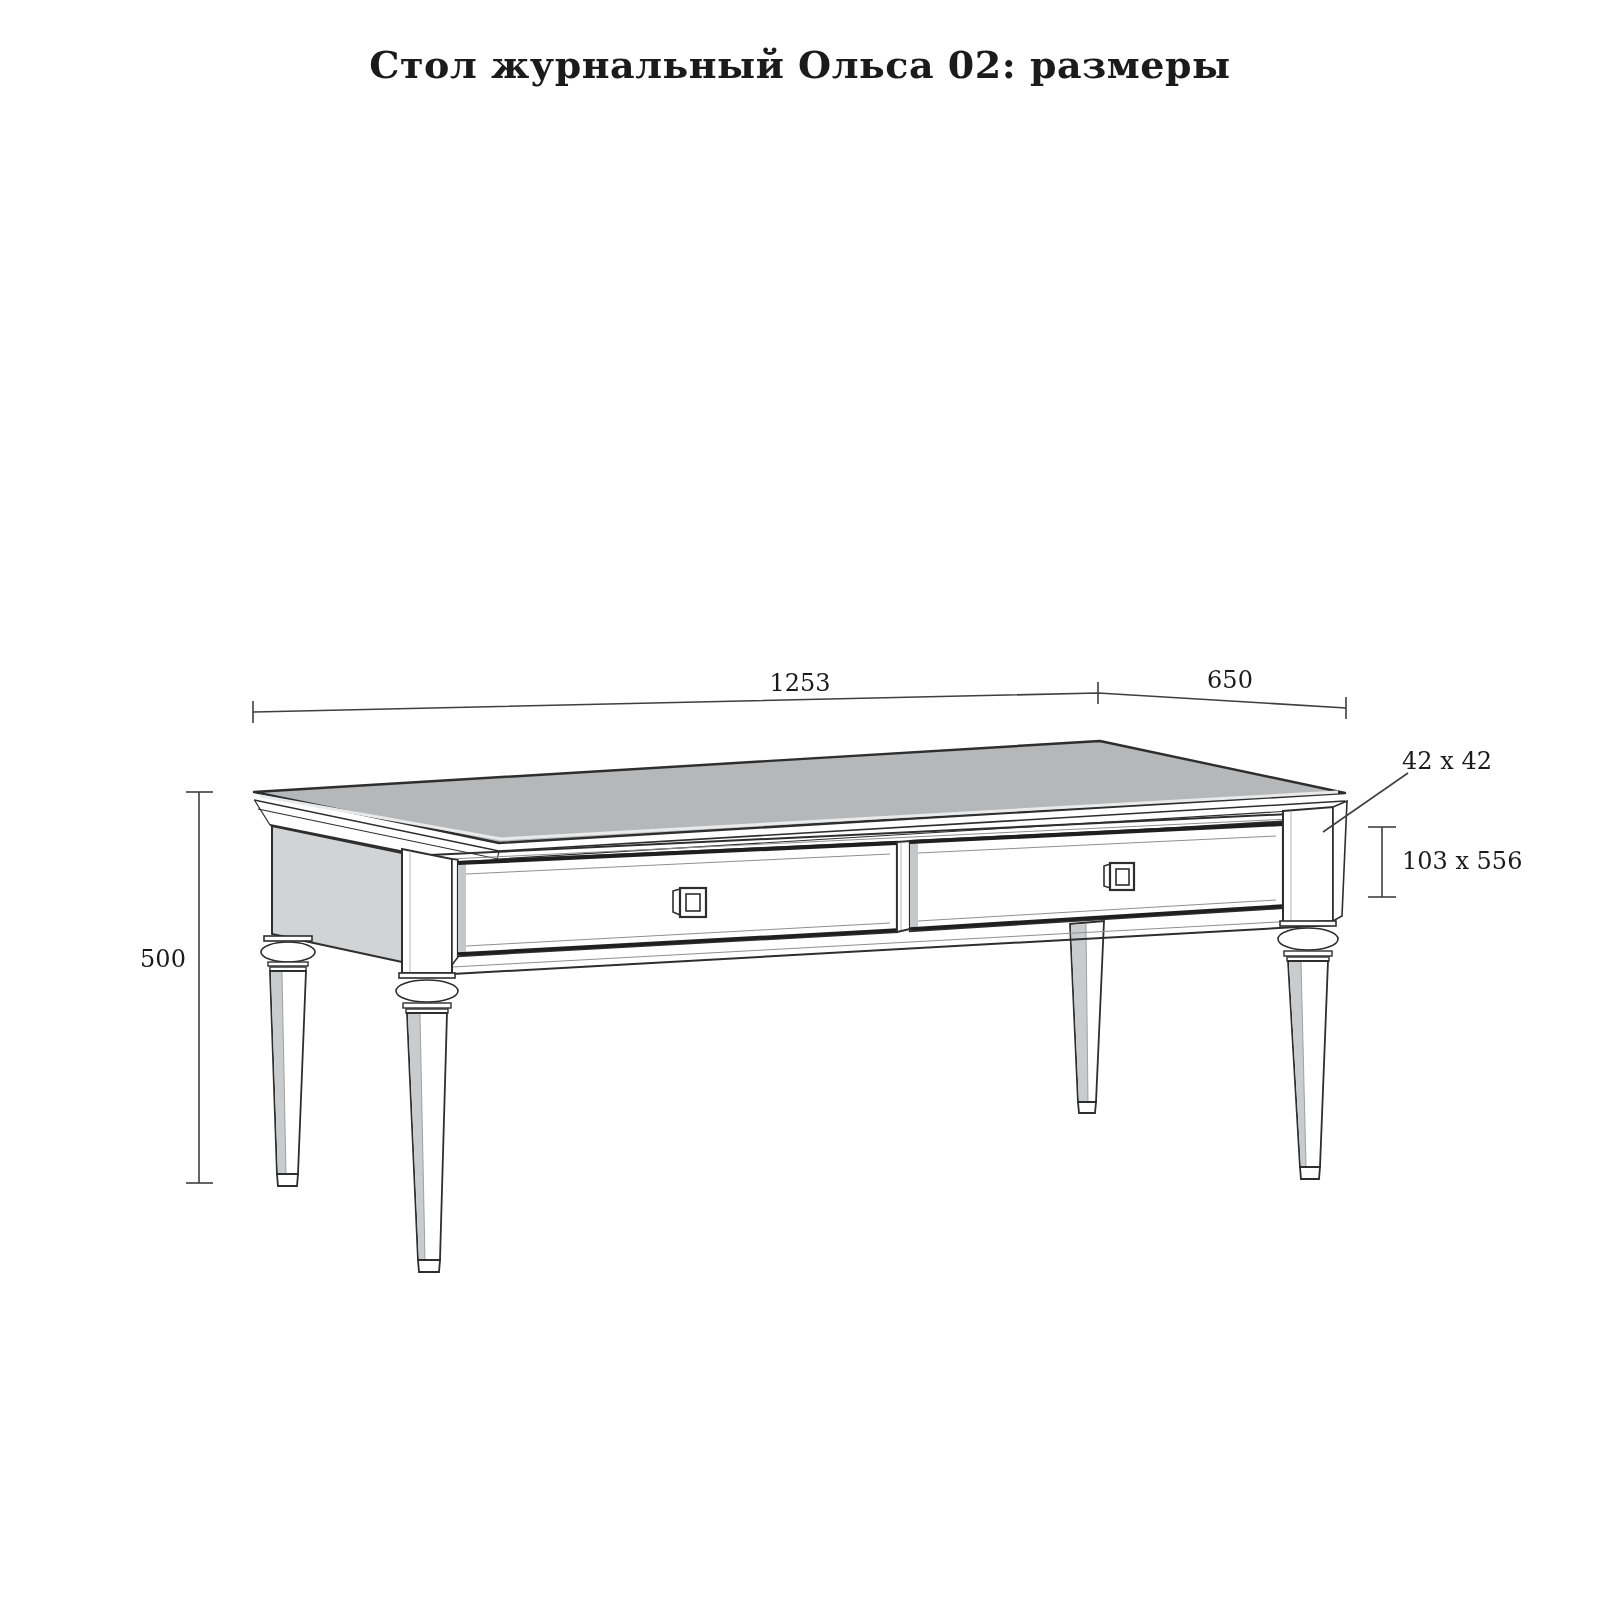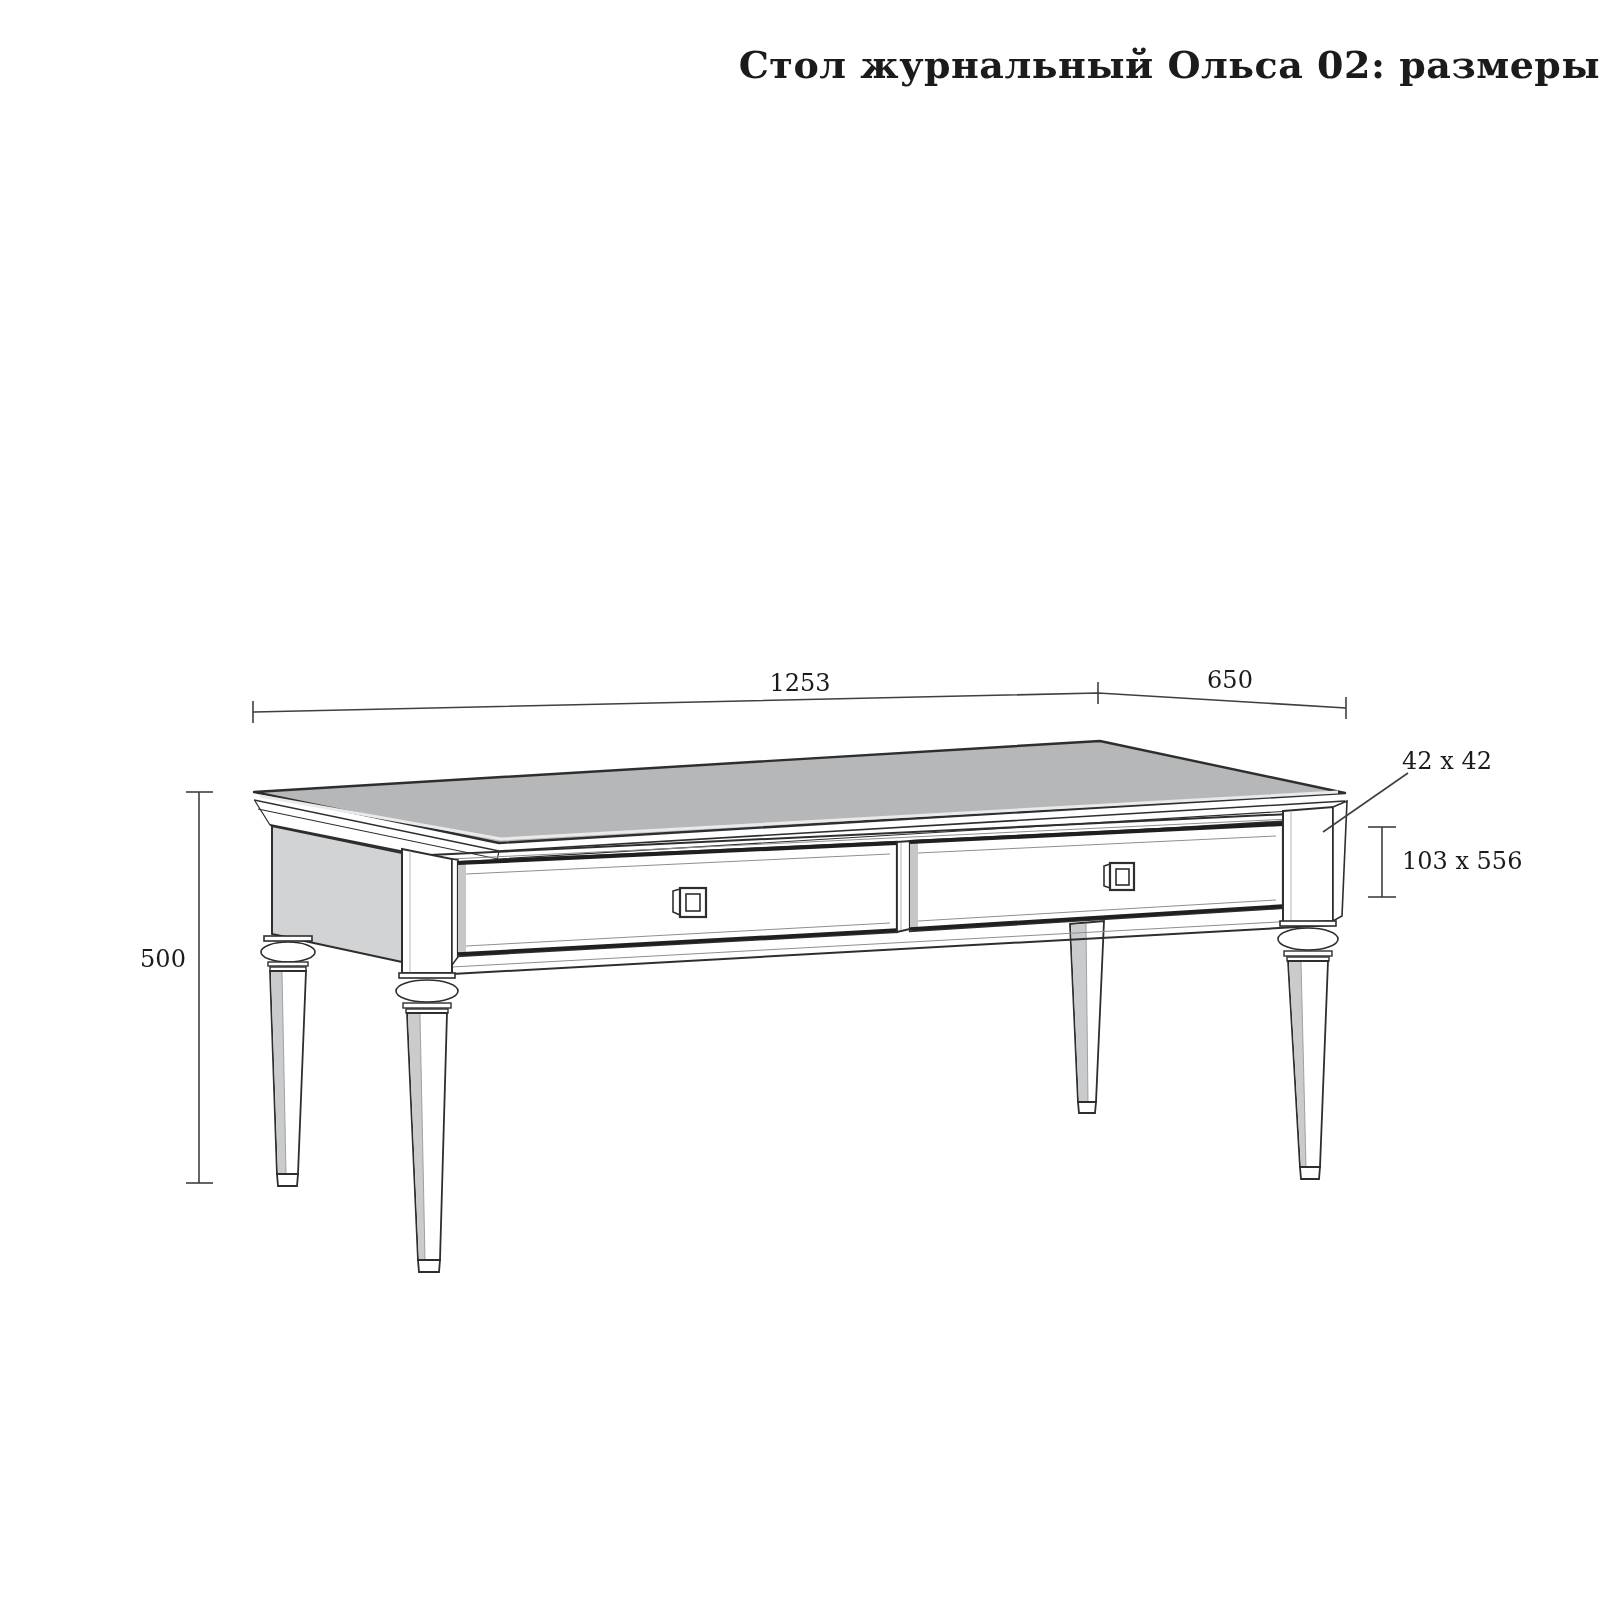--- a/index.html
+++ b/index.html
@@ -5,21 +5,21 @@
   html,body{margin:0;padding:0;background:#fff;}
   .stage{
     position:relative;
     width:1600px;height:1600px;
     background:var(--background,#fff);
     font-family:"DejaVu Serif", serif;
     overflow:hidden;
   }
   .title{
     position:absolute;top:42px;left:0;width:100%;
-    text-align:right;
+    text-align:center;
     font-size:38px;font-weight:bold;
     letter-spacing:.5px;
     color:var(--text,#1b1b1b);
   }
   svg{position:absolute;left:0;top:0;}
   .ln{stroke:var(--outline,#2e2e2e);fill:none;}
   .face{stroke:var(--outline,#2e2e2e);fill:#ffffff;}
   .thick{stroke:#1f1f1f;fill:none;}
   .thin{stroke:#8f8f8f;fill:none;}
   .soft{stroke:#b5b5b5;fill:none;}

